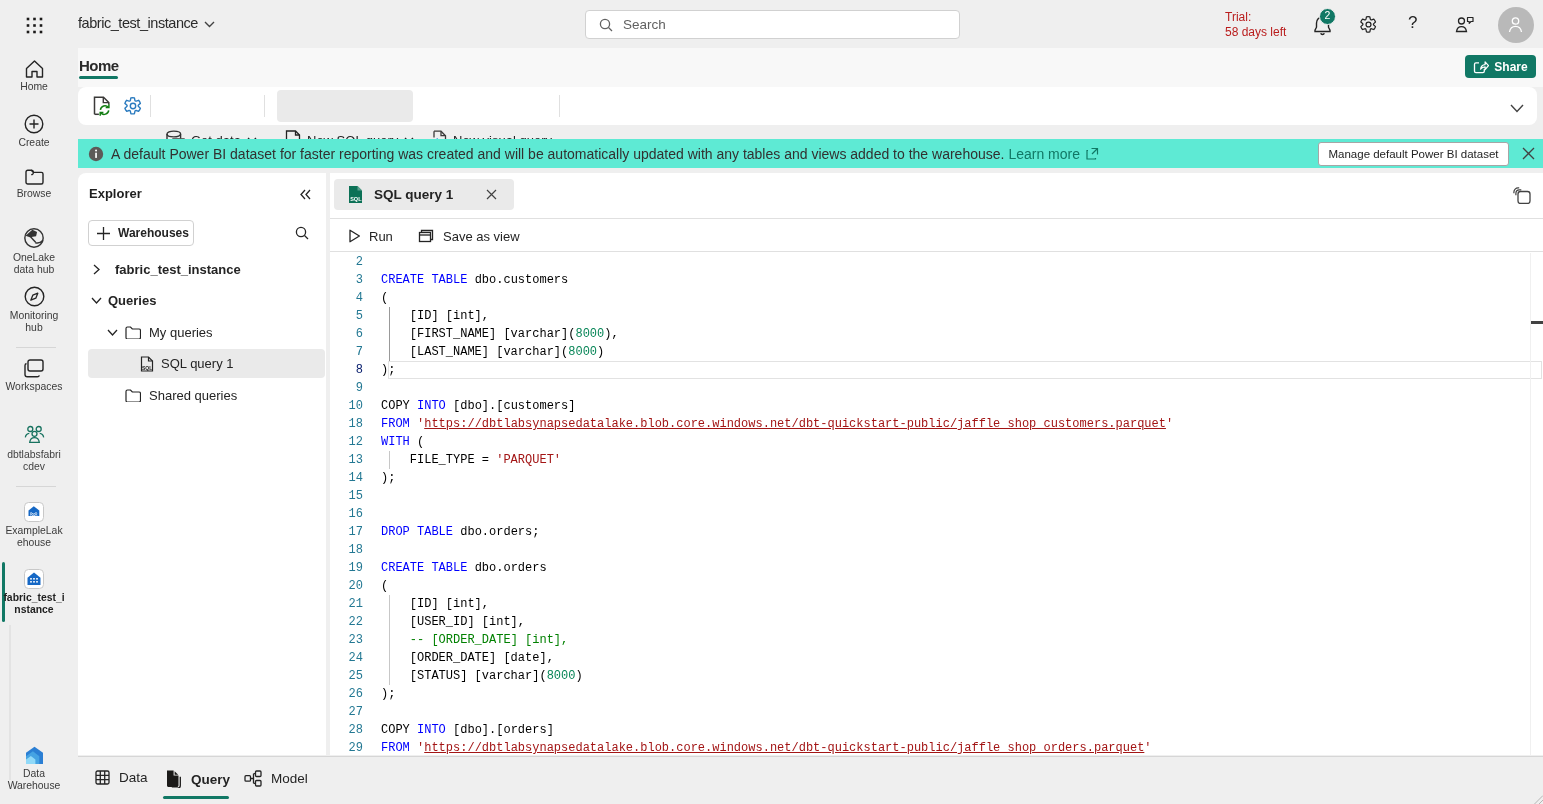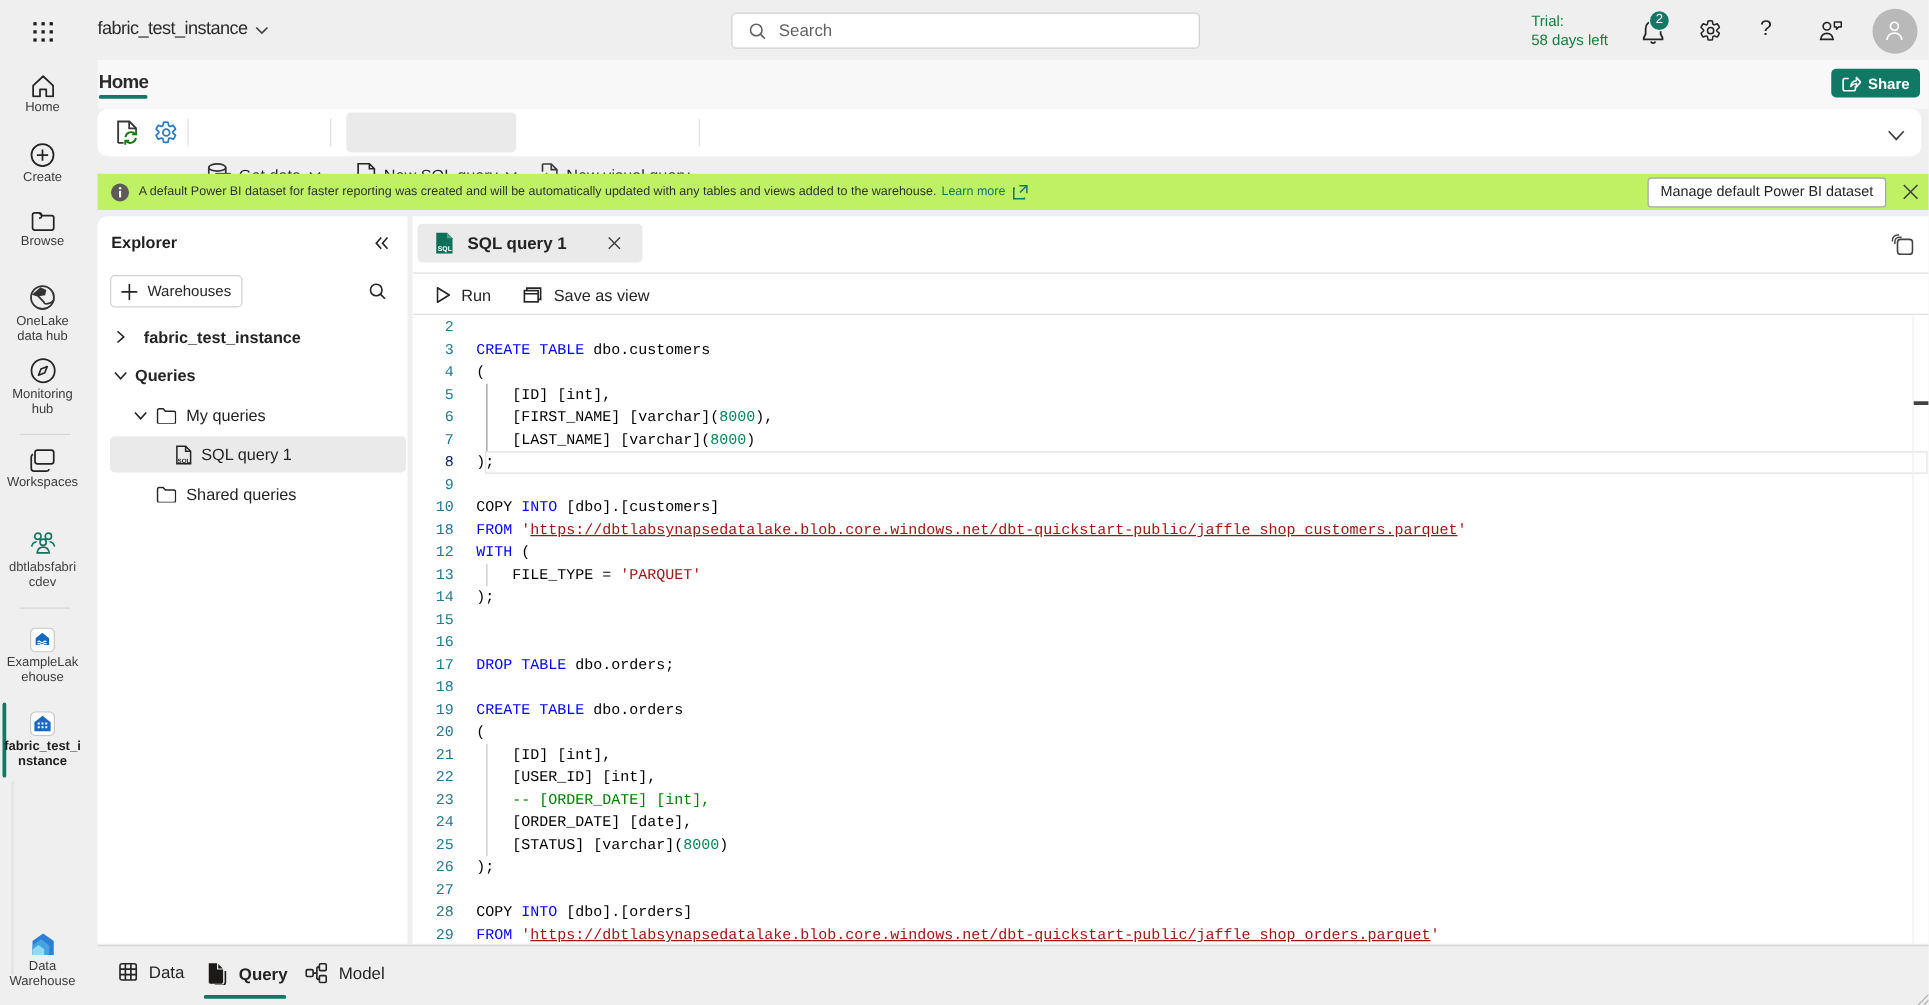--- a/index.html
+++ b/index.html
@@ -4,42 +4,42 @@
 <style>
 * { margin:0; padding:0; box-sizing:border-box; }
 html,body { width:1543px; height:804px; overflow:hidden; }
 body { background:#efefef; font-family:"Liberation Sans",sans-serif; color:#242424; position:relative; }
 .abs { position:absolute; }
 svg { display:block; }
 
 #title { left:78px; top:15px; font-size:14.5px; font-weight:400; letter-spacing:-0.45px; color:#2b2b2b; }
 #searchbox { left:585px; top:10px; width:375px; height:29px; background:#fff; border:1px solid #d1d1d1; border-radius:4px; display:flex; align-items:center; padding-left:13px; }
 #searchbox span { color:#616161; font-size:13.5px; margin-left:10px; }
-#trial { left:1225px; top:10px; font-size:12px; color:#15803d; line-height:15px; }
+#trial { left:1225px; top:10px; font-size:12px; color:#b91c1c; line-height:15px; }
 .badge { position:absolute; left:1319px; top:8px; width:17px; height:17px; background:#117865; border:1.5px solid #efefef; border-radius:50%; color:#fff; font-size:10.5px; text-align:center; line-height:13.5px; }
 #avatar { left:1498px; top:7px; width:36px; height:36px; border-radius:50%; background:#b9b9b9; }
 
 #hometab { left:79px; top:57px; font-size:15px; font-weight:700; letter-spacing:-0.5px; color:#2b2b2b; }
 #homeline { left:79px; top:76px; width:39px; height:3px; background:#117865; border-radius:2px; }
 #homerow { left:78px; top:48px; width:1465px; height:39px; background:#f8f8f8; }
 #sharebtn { left:1465px; top:55px; width:71px; height:23px; background:#117865; border-radius:4px; color:#fff; font-size:12px; font-weight:700; display:flex; align-items:center; justify-content:center; gap:5px; }
 
 #toolbar { left:78px; top:87px; width:1459px; height:38px; background:#fff; border-radius:8px; }
 .tsep { position:absolute; top:8px; width:1px; height:22px; background:#e0e0e0; }
 .tbtn { position:absolute; top:4px; height:30px; display:flex; align-items:center; gap:6px; font-size:13px; color:#242424;margin-top:34px; }
 #newsqlbg { position:absolute; left:199px; top:3px; width:136px; height:32px; background:#eaeaea; border-radius:4px; }
 
-#banner { left:78px; top:139px; width:1465px; height:29px; background:#bef264; display:flex; align-items:center; padding-left:10px; font-size:10px; color:#323130; }
+#banner { left:78px; top:139px; width:1465px; height:29px; background:#5eead4; display:flex; align-items:center; padding-left:10px; font-size:14px; color:#323130; }
 #banner .link { color:#117865; margin-left:4px; }
 #managebtn { position:absolute; left:1318px; top:142px; width:191px; height:24px; background:#fff; border:1px solid #a6a6a6; border-radius:3px; font-size:11.5px; color:#242424; text-align:center; line-height:22px; }
 
 #explorer { left:78px; top:173px; width:248px; height:582px; background:#fff; border-radius:8px 0 0 0; }
 #editor { left:330px; top:173px; width:1213px; height:582px; background:#fff; overflow:hidden; }
 #explorer-title { left:11px; top:13px; font-size:13px; font-weight:700; color:#1f1f1f; }
-#whbtn { left:10px; top:47px; width:106px; height:26px; border:1px solid #d1d1d1; border-radius:4px; display:flex; align-items:center; gap:8px; padding-left:8px; font-size:12px; color:#242424; }
+#whbtn { left:10px; top:47px; width:106px; height:26px; border:1px solid #d1d1d1; border-radius:4px; display:flex; align-items:center; gap:8px; padding-left:8px; font-size:12px; color:#242424;font-weight:bold; }
 .trow { position:absolute; left:10px; width:237px; height:29px; display:flex; align-items:center; font-size:13px; color:#242424; }
 .trow.sel { background:#eaeaea; border-radius:4px; }
 .tb { font-weight:700; }
 
 #tabrow { position:absolute; left:0; top:0; width:1213px; height:46px; border-bottom:1px solid #e0e0e0; }
 #activetab { position:absolute; left:4px; top:6px; width:180px; height:31px; background:#eaeaea; border-radius:4px; display:flex; align-items:center; padding-left:14px; gap:11px; font-size:13.5px; font-weight:700; color:#242424; }
 #runrow { position:absolute; left:0; top:47px; width:1213px; height:32px; border-bottom:1px solid #e0e0e0; }
 .rbtn { position:absolute; top:0; height:32px; display:flex; align-items:center; gap:9px; font-size:13px; color:#242424; }
 
 #code { position:absolute; left:0; top:80px; width:1213px; height:502px; font-family:"Liberation Mono",monospace; font-size:12px; }

